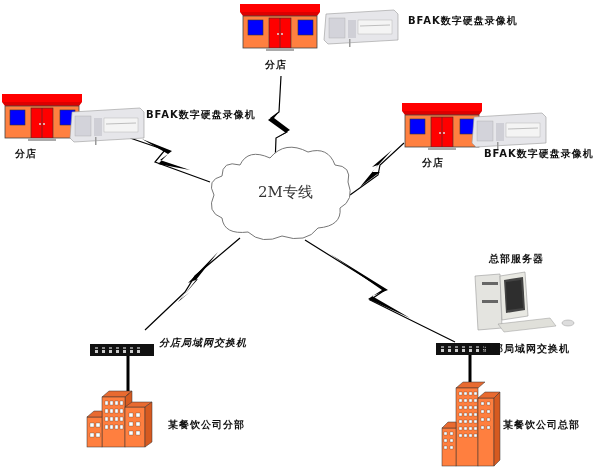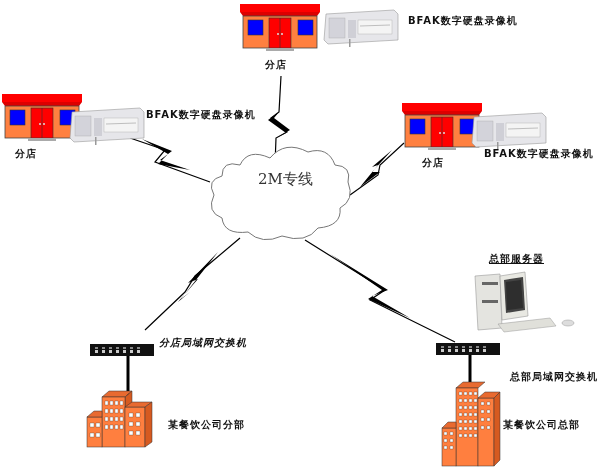--- a/index.html
+++ b/index.html
@@ -211,29 +211,29 @@
       <rect x="2" y="44" width="3" height="3"></rect>
         <rect x="8" y="44" width="3" height="3"></rect>
       <rect x="2" y="51" width="3" height="3"></rect>
         <rect x="8" y="51" width="3" height="3"></rect>
       <rect x="2" y="58" width="3" height="3"></rect>
         <rect x="8" y="58" width="3" height="3"></rect>
     </g>
   </g>
 </svg>
 
-<div class="cloud-text" style="left:258px;top:170px;">2M专线</div>
+<div class="cloud-text" style="left:258px;top:183px;">2M专线</div>
 
 <div class="lbl" style="left:265px;top:58px;">分店</div>
 <div class="lbl" style="left:408px;top:14px;">BFAK数字硬盘录像机</div>
 
 <div class="lbl" style="left:15px;top:147px;">分店</div>
 <div class="lbl" style="left:146px;top:108px;">BFAK数字硬盘录像机</div>
 
 <div class="lbl" style="left:422px;top:156px;">分店</div>
 <div class="lbl" style="left:484px;top:147px;">BFAK数字硬盘录像机</div>
 
 <div class="lbl" style="left:159px;top:336px;font-style:italic;">分店局域网交换机</div>
 <div class="lbl" style="left:168px;top:418px;text-align:right;">某餐饮公司分部</div>
 
-<div class="lbl" style="left:489px;top:252px;text-decoration:underline;">总部服务器</div>
-<div class="lbl" style="left:510px;top:342px;margin-top:28px;">总部局域网交换机</div>
+<div class="lbl" style="left:489px;top:252px;">总部服务器</div>
+<div class="lbl" style="left:482px;top:342px;">总部局域网交换机</div>
 <div class="lbl" style="left:503px;top:418px;font-family:Liberation Mono, monospace;">某餐饮公司总部</div>
 
 </body></html>

